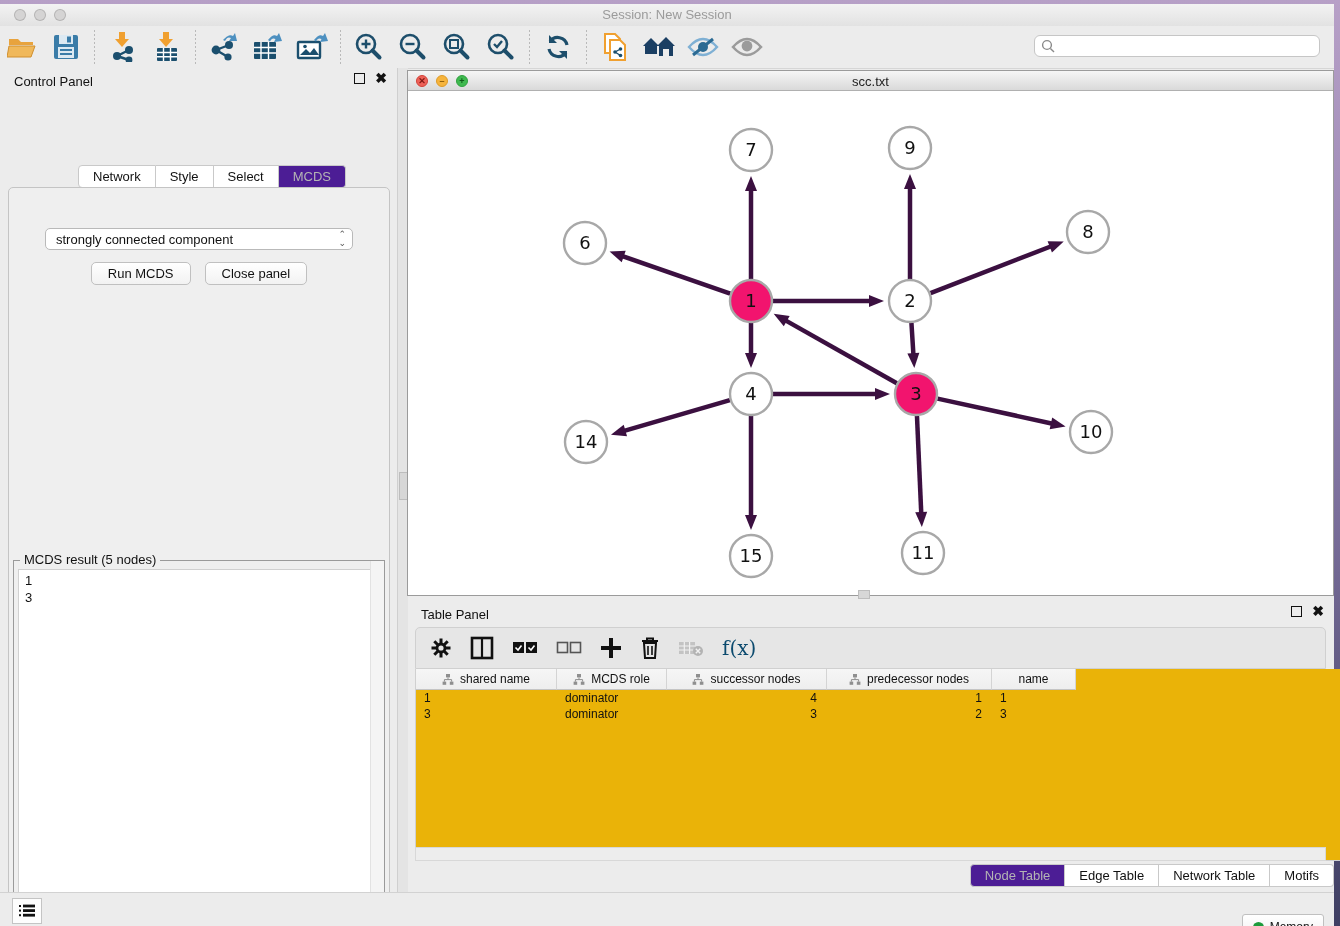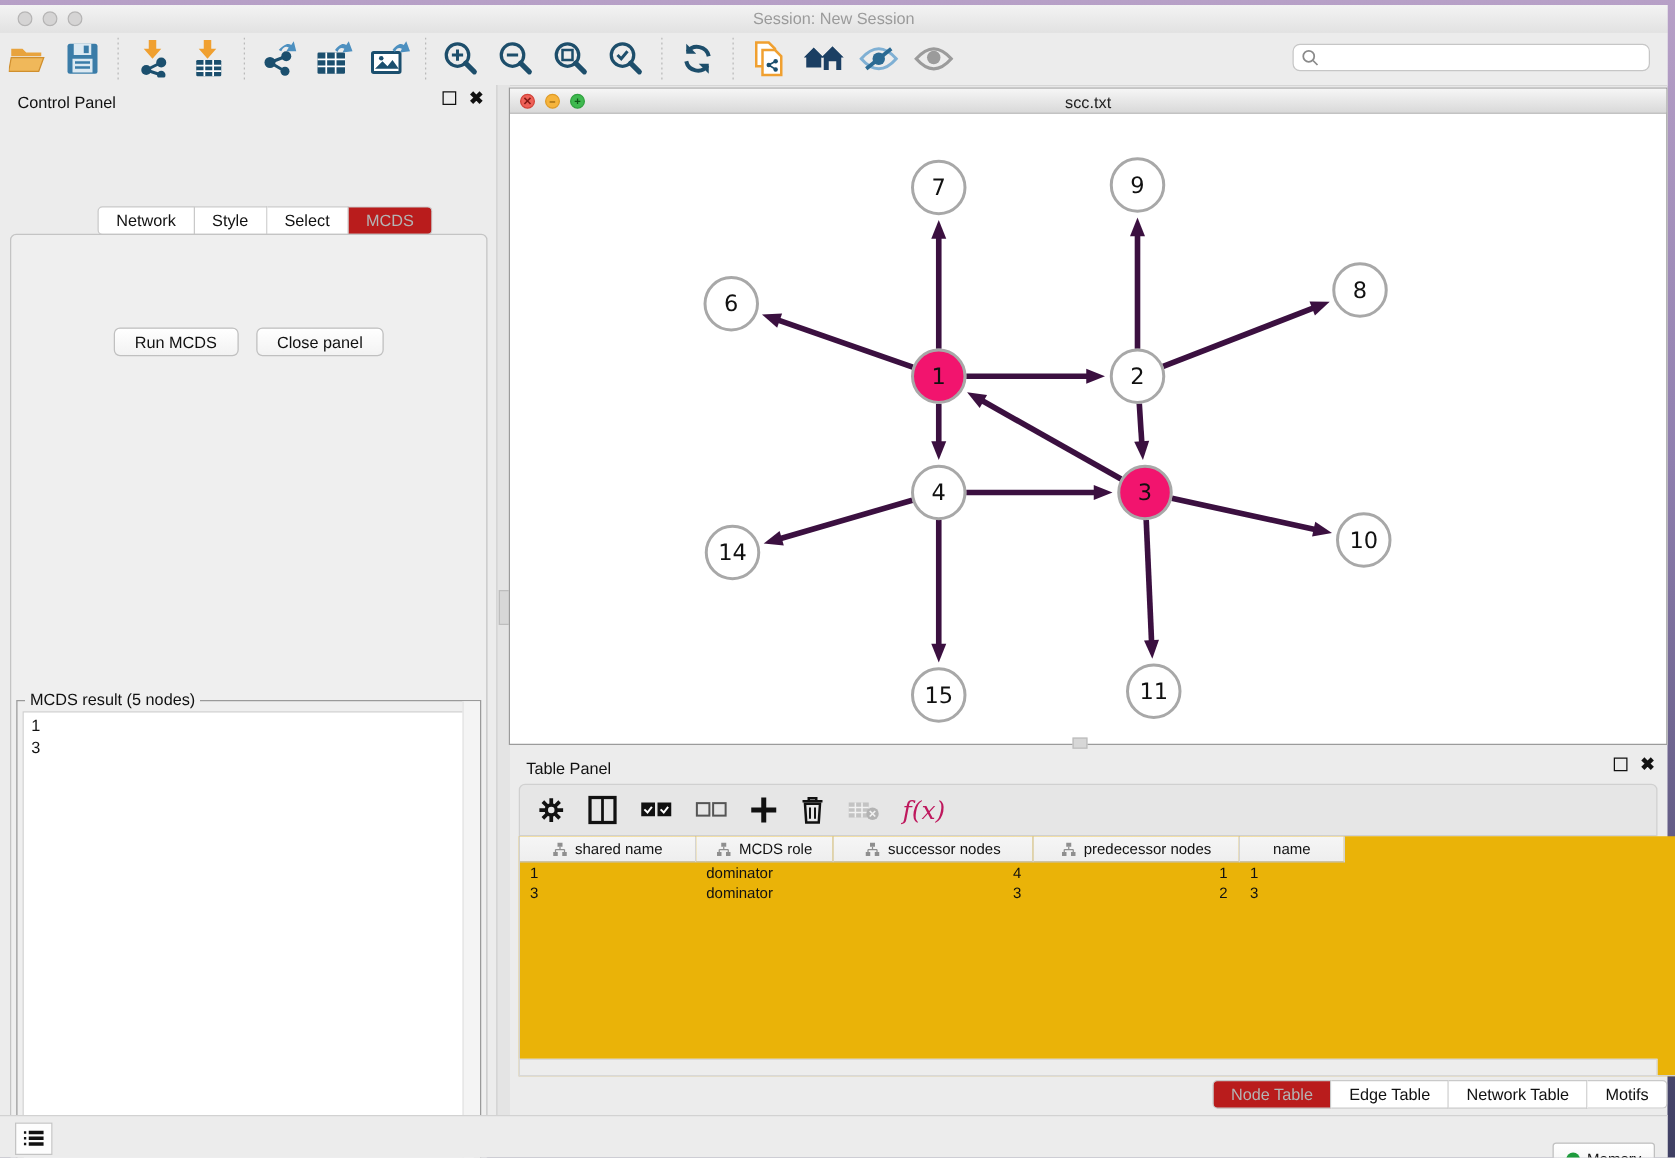--- a/index.html
+++ b/index.html
@@ -48,21 +48,21 @@
   .panel-btns{position:absolute;right:10px;top:5px;display:flex;gap:10px;align-items:center;}
   .float-btn{width:11px;height:11px;border:1.5px solid #111;box-sizing:border-box;background:transparent;}
   .close-btn{font-size:14px;font-weight:bold;color:#111;line-height:11px;}
   .seg-tabs{display:flex;}
   .seg-tab{
     background:#fff;border:1px solid #c9c9c9;border-left:none;
     font-size:13px;color:#111;padding:3px 14px;line-height:15px;
   }
   .seg-tab:first-child{border-left:1px solid #c9c9c9;border-radius:4px 0 0 4px;}
   .seg-tab:last-child{border-radius:0 4px 4px 0;}
-  .seg-tab.disabled{background:#b91c1c;color:#b4b4b4;}
+  .seg-tab.disabled{background:#4c1d95;color:#b4b4b4;}
   .cp-tabs{position:absolute;left:78px;top:97px;}
   .cp-content{
     position:absolute;left:8px;top:119px;width:380px;height:760px;
     border:1px solid #c4c4c4;border-radius:5px;background:#efefef;
   }
   .opt-label{position:absolute;left:0;width:100%;top:18px;text-align:center;font-size:13px;color:#111;}
   .combo{
     position:absolute;left:36px;top:40px;width:308px;height:22px;background:#fff;
     border:1px solid #b9b9b9;border-radius:5px;font-size:13px;color:#111;
     display:flex;align-items:center;padding-left:10px;box-sizing:border-box;
@@ -316,20 +316,27 @@
         <div class="close-btn">✖</div>
       </div>
     </div>
     <div class="seg-tabs cp-tabs">
       <div class="seg-tab">Network</div>
       <div class="seg-tab">Style</div>
       <div class="seg-tab">Select</div>
       <div class="seg-tab disabled">MCDS</div>
     </div>
     <div class="cp-content">
+      <div class="combo">
+        <span>strongly connected component</span>
+        <span class="stepper">
+            <span>⌃</span>
+            <span>⌄</span>
+          </span>
+      </div>
       <div class="cp-buttons">
         <button class="push-btn">Run MCDS</button>
         <button class="push-btn">Close panel</button>
       </div>
       <div class="mcds-result">
         <div class="mcds-legend">MCDS result (5 nodes)</div>
         <div class="mcds-text">1
 3</div>
         <div class="mcds-scroll"></div>
       </div>
@@ -448,21 +455,21 @@
       <svg width="26" height="18" viewBox="0 0 26 18">
           <g opacity="0.45">
             <rect x="1" y="3" width="16" height="12" fill="#999"></rect>
             <g stroke="#fff" stroke-width="1.2">
               <path d="M1 7 h16 M1 11 h16 M6.3 3 v12 M11.6 3 v12"></path>
             </g>
             <circle cx="20" cy="12" r="5" fill="#777"></circle>
             <path d="M17.8 9.8 l4.4 4.4 M22.2 9.8 l-4.4 4.4" stroke="#fff" stroke-width="1.4"></path>
           </g>
         </svg>
-      <span style="font-family:'DejaVu Serif',serif;font-style:italic;font-size:20px;color:#be185d;">f(x)</span>
+      <span style="font-family:'DejaVu Serif',serif;font-size:20px;color:#0c4a6e;">f(x)</span>
     </div>
     <div class="tp-body">
       <div class="tbl-header">
         <div class="tbl-hcell" style="width:141px">
           <svg width="12" height="11" viewBox="0 0 12 11">
               <rect x="4" y="0" width="4" height="3.4" fill="#8f8f8f"></rect>
               <path d="M6 3.4 v2.2 M2.4 5.6 h7.2 M2.4 5.6 v2 M9.6 5.6 v2" stroke="#8f8f8f" fill="none"></path>
               <rect x="0.6" y="7.6" width="3.6" height="3.2" fill="#8f8f8f"></rect>
               <rect x="7.8" y="7.6" width="3.6" height="3.2" fill="#8f8f8f"></rect>
             </svg>

